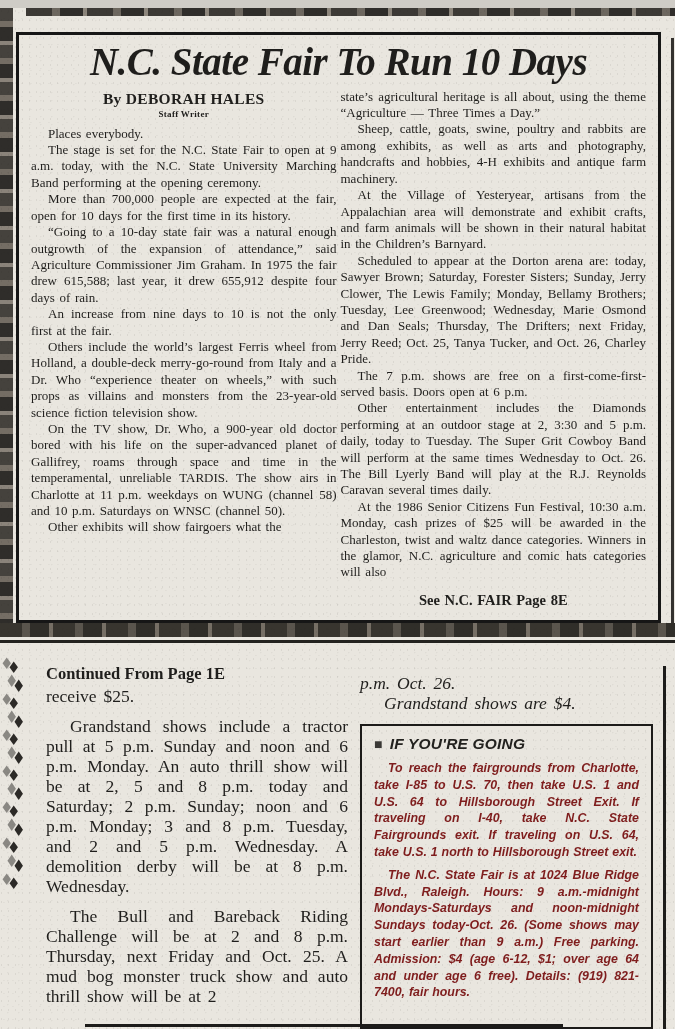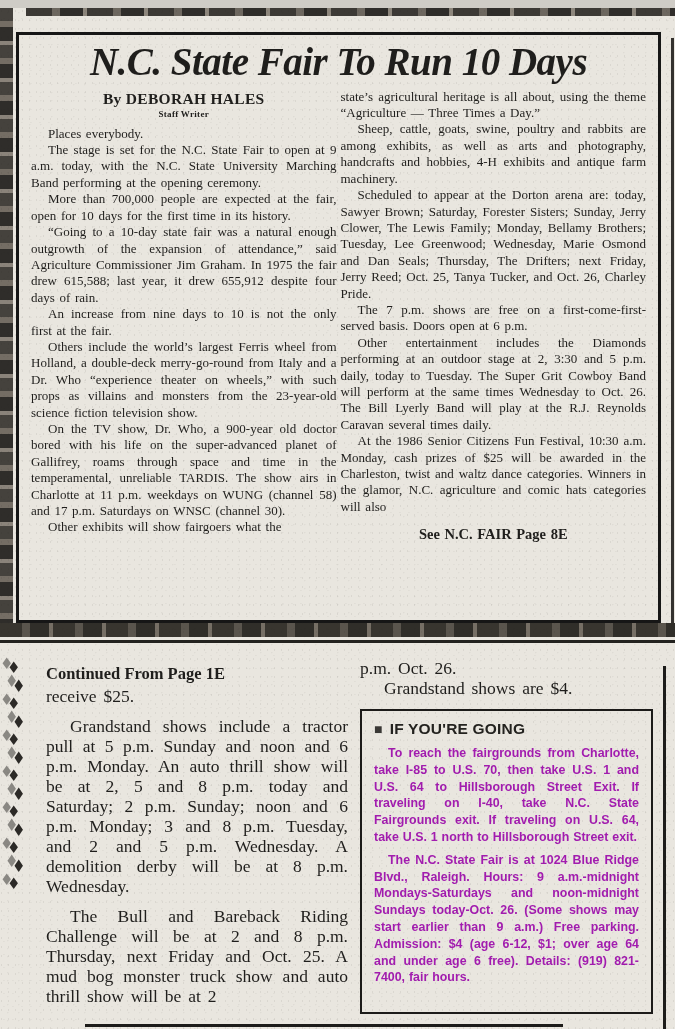--- a/index.html
+++ b/index.html
@@ -67,32 +67,32 @@
   .diamonds span:nth-child(even){transform:translateX(8px) scaleY(1.15);}
   .diamonds span:nth-child(odd){transform:translateX(3px) scaleY(1.05);}
   .cont-left{position:absolute;left:46px;top:6px;width:302px;}
   .cont-header{font-weight:700;font-size:16.5px;margin-bottom:2px;}
   .cont-left p,.cont-right > p{
     margin:0 0 9px;text-align:justify;text-indent:24px;
     font-size:17.5px;line-height:20px;word-spacing:2.5px;
   }
   .cont-left p.noindent,.cont-right > p.noindent{text-indent:0;}
   .cont-left p{margin-bottom:10px;}
-  .cont-right{position:absolute;left:360px;top:0;width:293px;}
+  .cont-right{position:absolute;left:360px;top:15px;width:293px;font-style:italic;}
   .cont-right > p{margin:0;}
   .info-box{
     margin-top:11px;box-sizing:border-box;height:305px;overflow:hidden;
     border:2.5px solid #1c1b19;padding:9px 12px 10px;
     font-family:"Liberation Sans","DejaVu Sans",sans-serif;
   }
   .info-title{font-weight:700;font-size:15.5px;margin-bottom:7px;letter-spacing:.2px;color:#23221f;display:flex;align-items:center;}
   .info-title .sq{font-size:14px;margin-right:7px;color:#3a3835;line-height:1;}
   .info-box p{
     margin:0 0 6px;font-weight:700;font-size:12.4px;line-height:16.8px;
-    text-align:justify;text-indent:14px;color:#a21caf;word-spacing:.5px;
+    text-align:justify;text-indent:14px;color:#7f1d1d;word-spacing:.5px;
   }
   .rule-right{position:absolute;left:663px;top:8px;width:3px;height:371px;background:#1d1c1a;}
   .rule-bottom{position:absolute;left:85px;top:366px;width:478px;height:2.5px;background:#1d1c1a;}
 </style>
 </head>
 <body>
 
 <div class="page">
 
   <div class="gutter-left"></div>
@@ -106,26 +106,27 @@
         <div class="byline">
           <div class="byline-name">By DEBORAH HALES</div>
           <div class="byline-role">Staff Writer</div>
         </div>
         <p>Places everybody.</p>
         <p>The stage is set for the N.C. State Fair to open at 9 a.m. today, with the N.C. State University Marching Band performing at the opening ceremony.</p>
         <p>More than 700,000 people are expected at the fair, open for 10 days for the first time in its history.</p>
         <p>“Going to a 10-day state fair was a natural enough outgrowth of the expansion of attendance,” said Agriculture Commissioner Jim Graham. In 1975 the fair drew 615,588; last year, it drew 655,912 despite four days of rain.</p>
         <p>An increase from nine days to 10 is not the only first at the fair.</p>
         <p>Others include the world’s largest Ferris wheel from Holland, a double-deck merry-go-round from Italy and a Dr. Who “experience theater on wheels,” with such props as villains and monsters from the 23-year-old science fiction television show.</p>
-        <p>On the TV show, Dr. Who, a 900-year old doctor bored with his life on the super-advanced planet of Gallifrey, roams through space and time in the temperamental, unreliable TARDIS. The show airs in Charlotte at 11 p.m. weekdays on WUNG (channel 58) and 17 p.m. Saturdays on WNSC (channel 30).</p>
+        <p>On the TV show, Dr. Who, a 900-year old doctor bored with his life on the super-advanced planet of Gallifrey, roams through space and time in the temperamental, unreliable TARDIS. The show airs in Charlotte at 11 p.m. weekdays on WUNG (channel 58) and 10 p.m. Saturdays on WNSC (channel 50).</p>
         <p>Other exhibits will show fairgoers what the</p>
       </div>
       <div class="col">
         <p class="noindent">state’s agricultural heritage is all about, using the theme “Agriculture — Three Times a Day.”</p>
         <p>Sheep, cattle, goats, swine, poultry and rabbits are among exhibits, as well as arts and photography, handcrafts and hobbies, 4-H exhibits and antique farm machinery.</p>
+        <p>At the Village of Yesteryear, artisans from the Appalachian area will demonstrate and exhibit crafts, and farm animals will be shown in their natural habitat in the Children’s Barnyard.</p>
         <p>Scheduled to appear at the Dorton arena are: today, Sawyer Brown; Saturday, Forester Sisters; Sunday, Jerry Clower, The Lewis Family; Monday, Bellamy Brothers; Tuesday, Lee Greenwood; Wednesday, Marie Osmond and Dan Seals; Thursday, The Drifters; next Friday, Jerry Reed; Oct. 25, Tanya Tucker, and Oct. 26, Charley Pride.</p>
         <p>The 7 p.m. shows are free on a first-come-first-served basis. Doors open at 6 p.m.</p>
         <p>Other entertainment includes the Diamonds performing at an outdoor stage at 2, 3:30 and 5 p.m. daily, today to Tuesday. The Super Grit Cowboy Band will perform at the same times Wednesday to Oct. 26. The Bill Lyerly Band will play at the R.J. Reynolds Caravan several times daily.</p>
         <p>At the 1986 Senior Citizens Fun Festival, 10:30 a.m. Monday, cash prizes of $25 will be awarded in the Charleston, twist and waltz dance categories. Winners in the glamor, N.C. agriculture and comic hats categories will also</p>
         <p class="jump">See N.C. FAIR Page 8E</p>
       </div>
     </div>
   </div>
 
   <div class="mid-band"></div>

